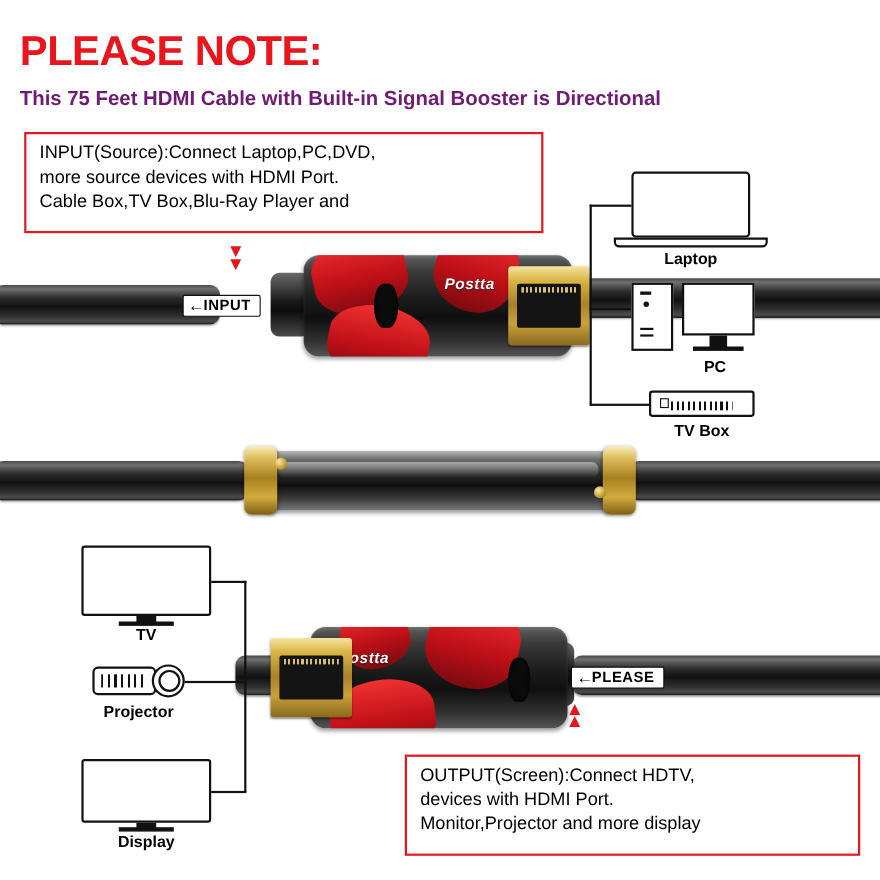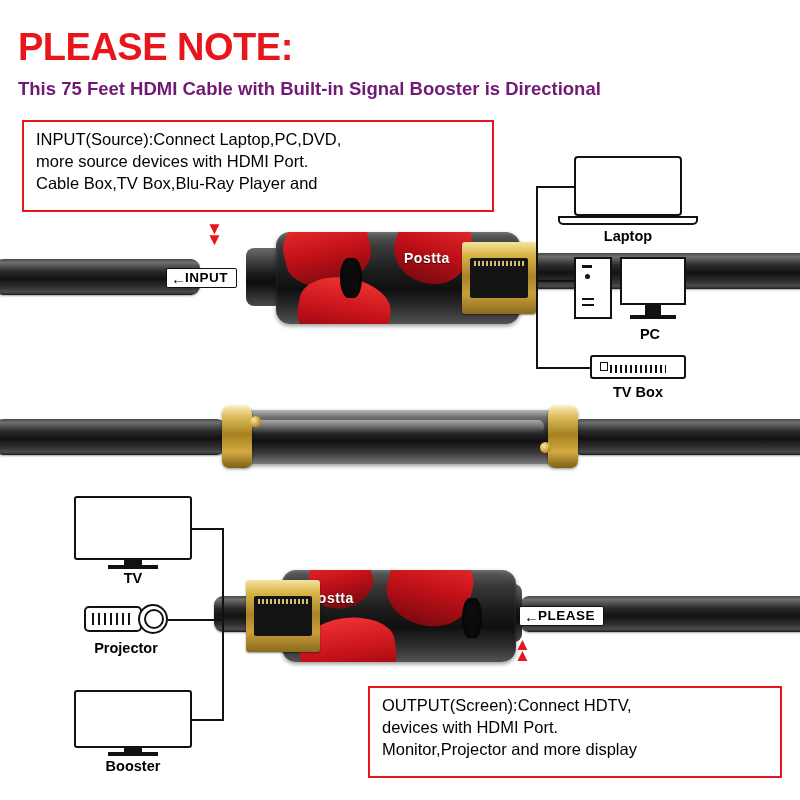--- a/index.html
+++ b/index.html
@@ -102,20 +102,21 @@
   .red-swoosh {
     position: absolute;
     background: linear-gradient(to bottom, #f03030 0%, #c01018 55%, #7d0a10 100%);
     border-radius: 50% / 40%;
   }
   .brand {
     position: absolute;
     color: #ffffff;
     font-size: 14px;
     font-weight: bold;
+    font-style: italic;
     letter-spacing: 0.5px;
     text-shadow: 0 1px 1px rgba(0,0,0,0.7);
   }
   
   .plug-head {
     position: absolute;
     background: linear-gradient(to bottom,
       #f6e3a0 0%, #d9b545 18%, #a9822a 48%, #caa03a 72%, #8a6a1f 100%);
     border-radius: 3px;
     box-shadow: 0 1px 2px rgba(0,0,0,0.45);
@@ -379,15 +380,15 @@
 
   <div class="dev" id="proj-body"></div>
   <div class="proj-vent"></div>
   <div class="dev" id="proj-lens"></div>
   <div class="dev" id="proj-lens2"></div>
   <div class="dev-label" style="left:76px; top:630px; width:100px;">Projector</div>
 
   <div class="dev" id="disp-screen"></div>
   <div class="abs" id="disp-stand"></div>
   <div class="abs" id="disp-foot"></div>
-  <div class="dev-label" style="left:83px; top:748px; width:100px;">Booster</div>
+  <div class="dev-label" style="left:83px; top:748px; width:100px;">Display</div>
 
 </div>
 
 </body></html>

